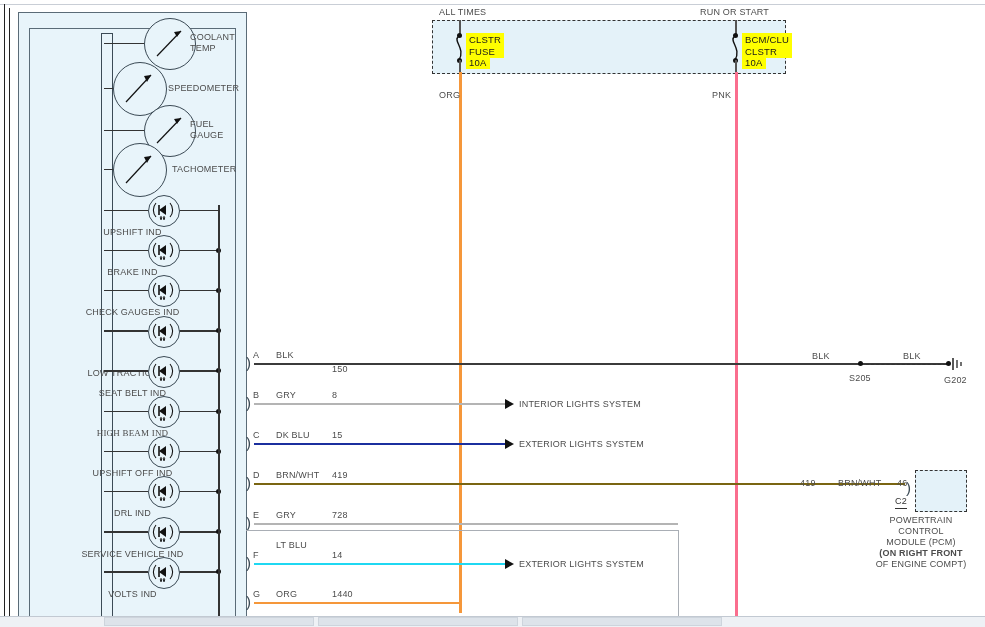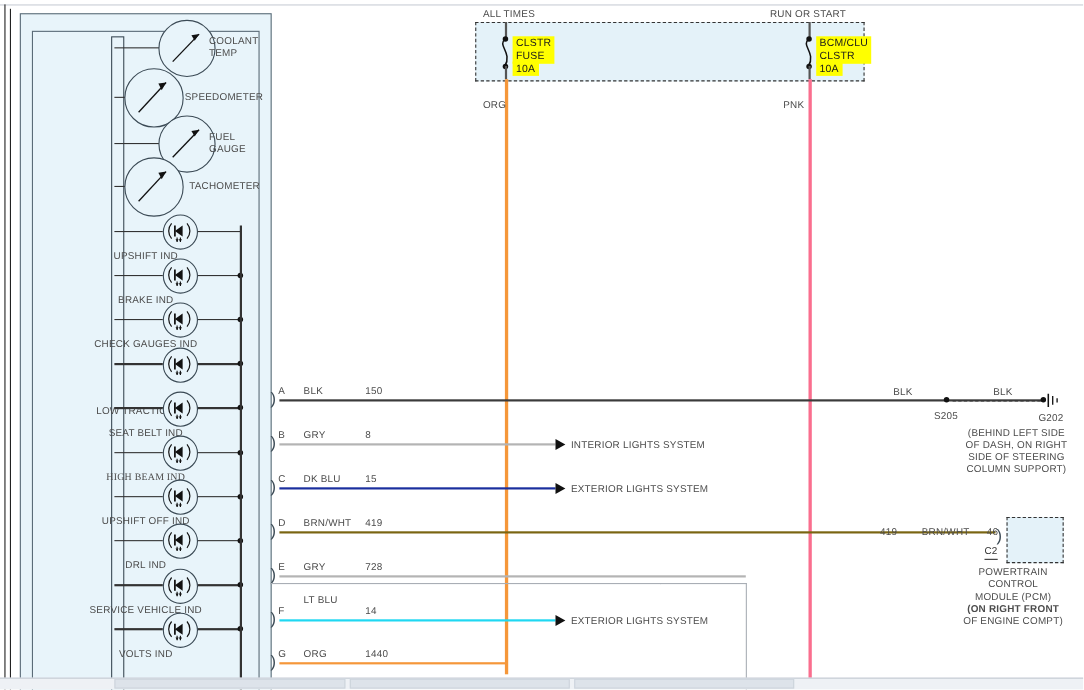--- a/index.html
+++ b/index.html
@@ -283,21 +283,21 @@
   <div class="txt hl" style="left:742px;top:56px;font-size:9.5px;padding:1px 3px;">10A</div>
   <div class="wire wv" style="left:735px;top:60px;height:12px;background:#555;width:1.6px;"></div>
   <div class="wire wv" style="left:735px;top:72px;height:545px;background:#FA6E8E;width:3px;"></div>
   <div class="txt" style="left:712px;top:90px;">PNK</div>
 
 
   <div id="circuit-layer">
       <div class="conn" style="left:246px;top:355px;">)</div>
       <div class="txt" style="left:253px;top:350px;">A</div>
       <div class="txt" style="left:276px;top:350px;">BLK</div>
-      <div class="txt" style="left:332px;top:350px;">150</div>
+      <div class="txt" style="left:332px;top:364px;">150</div>
       <div class="wire wh" style="left:254px;top:363px;width:696px;height:2px;background:#3b3b3b;"></div>
       <div class="conn" style="left:246px;top:394.9px;">)</div>
       <div class="txt" style="left:253px;top:389.9px;">B</div>
       <div class="txt" style="left:276px;top:389.9px;">GRY</div>
       <div class="txt" style="left:332px;top:389.9px;">8</div>
       <div class="wire wh" style="left:254px;top:402.9px;width:251px;height:2px;background:#b4b4b4;"></div>
       <div class="arrow" style="left:505px;top:398.9px;"></div>
       <div class="txt" style="left:519px;top:398.9px;">INTERIOR LIGHTS SYSTEM</div>
       <div class="conn" style="left:246px;top:434.8px;">)</div>
       <div class="txt" style="left:253px;top:429.8px;">C</div>
@@ -335,26 +335,20 @@
   <div class="txt" style="left:849px;top:373px;">S205</div>
   <div class="dashline" style="left:866px;top:364px;width:80px;"></div>
   <div class="txt" style="left:903px;top:351px;">BLK</div>
   <div class="dot" style="left:946px;top:361px;"></div>
   <svg style="left:950px;top:356px;width:16px;height:16px;">
     <line x1="3" y1="2" x2="3" y2="14" stroke="#111" stroke-width="1.4"></line>
     <line x1="7" y1="4" x2="7" y2="12" stroke="#111" stroke-width="1.2"></line>
     <line x1="11" y1="6" x2="11" y2="10" stroke="#111" stroke-width="1.2"></line>
   </svg>
   <div class="txt" style="left:944px;top:375px;">G202</div>
-  <div id="ground-location" style="position:absolute;left:868px;top:388px;width:112px;">
-      <div class="txt" style="position:static;display:block;text-align:center;font-size:9px;line-height:11px;color:#4c4c4c;">(BEHIND LEFT SIDE</div>
-      <div class="txt" style="position:static;display:block;text-align:center;font-size:9px;line-height:11px;color:#4c4c4c;">OF DASH, ON RIGHT</div>
-      <div class="txt" style="position:static;display:block;text-align:center;font-size:9px;line-height:11px;color:#4c4c4c;">SIDE OF STEERING</div>
-      <div class="txt" style="position:static;display:block;text-align:center;font-size:9px;line-height:11px;color:#4c4c4c;">COLUMN SUPPORT)</div>
-    </div>
 
   <div class="txt" style="left:800px;top:478px;">419</div>
   <div class="txt" style="left:838px;top:478px;">BRN/WHT</div>
   <div class="txt" style="left:897px;top:478px;">46</div>
   <div class="conn" style="left:906px;top:480px;">)</div>
   <div class="txt dark" style="left:895px;top:496px;border-bottom:1px solid #333;padding-bottom:1px;">C2</div>
   <div class="pcmbox" style="left:915px;top:470px;width:50px;height:40px;"></div>
   <div id="pcm-name" style="position:absolute;left:860px;top:515px;width:122px;">
       <div class="txt" style="position:static;display:block;text-align:center;font-size:9px;line-height:11px;color:#4c4c4c;">POWERTRAIN</div>
       <div class="txt" style="position:static;display:block;text-align:center;font-size:9px;line-height:11px;color:#4c4c4c;">CONTROL</div>

